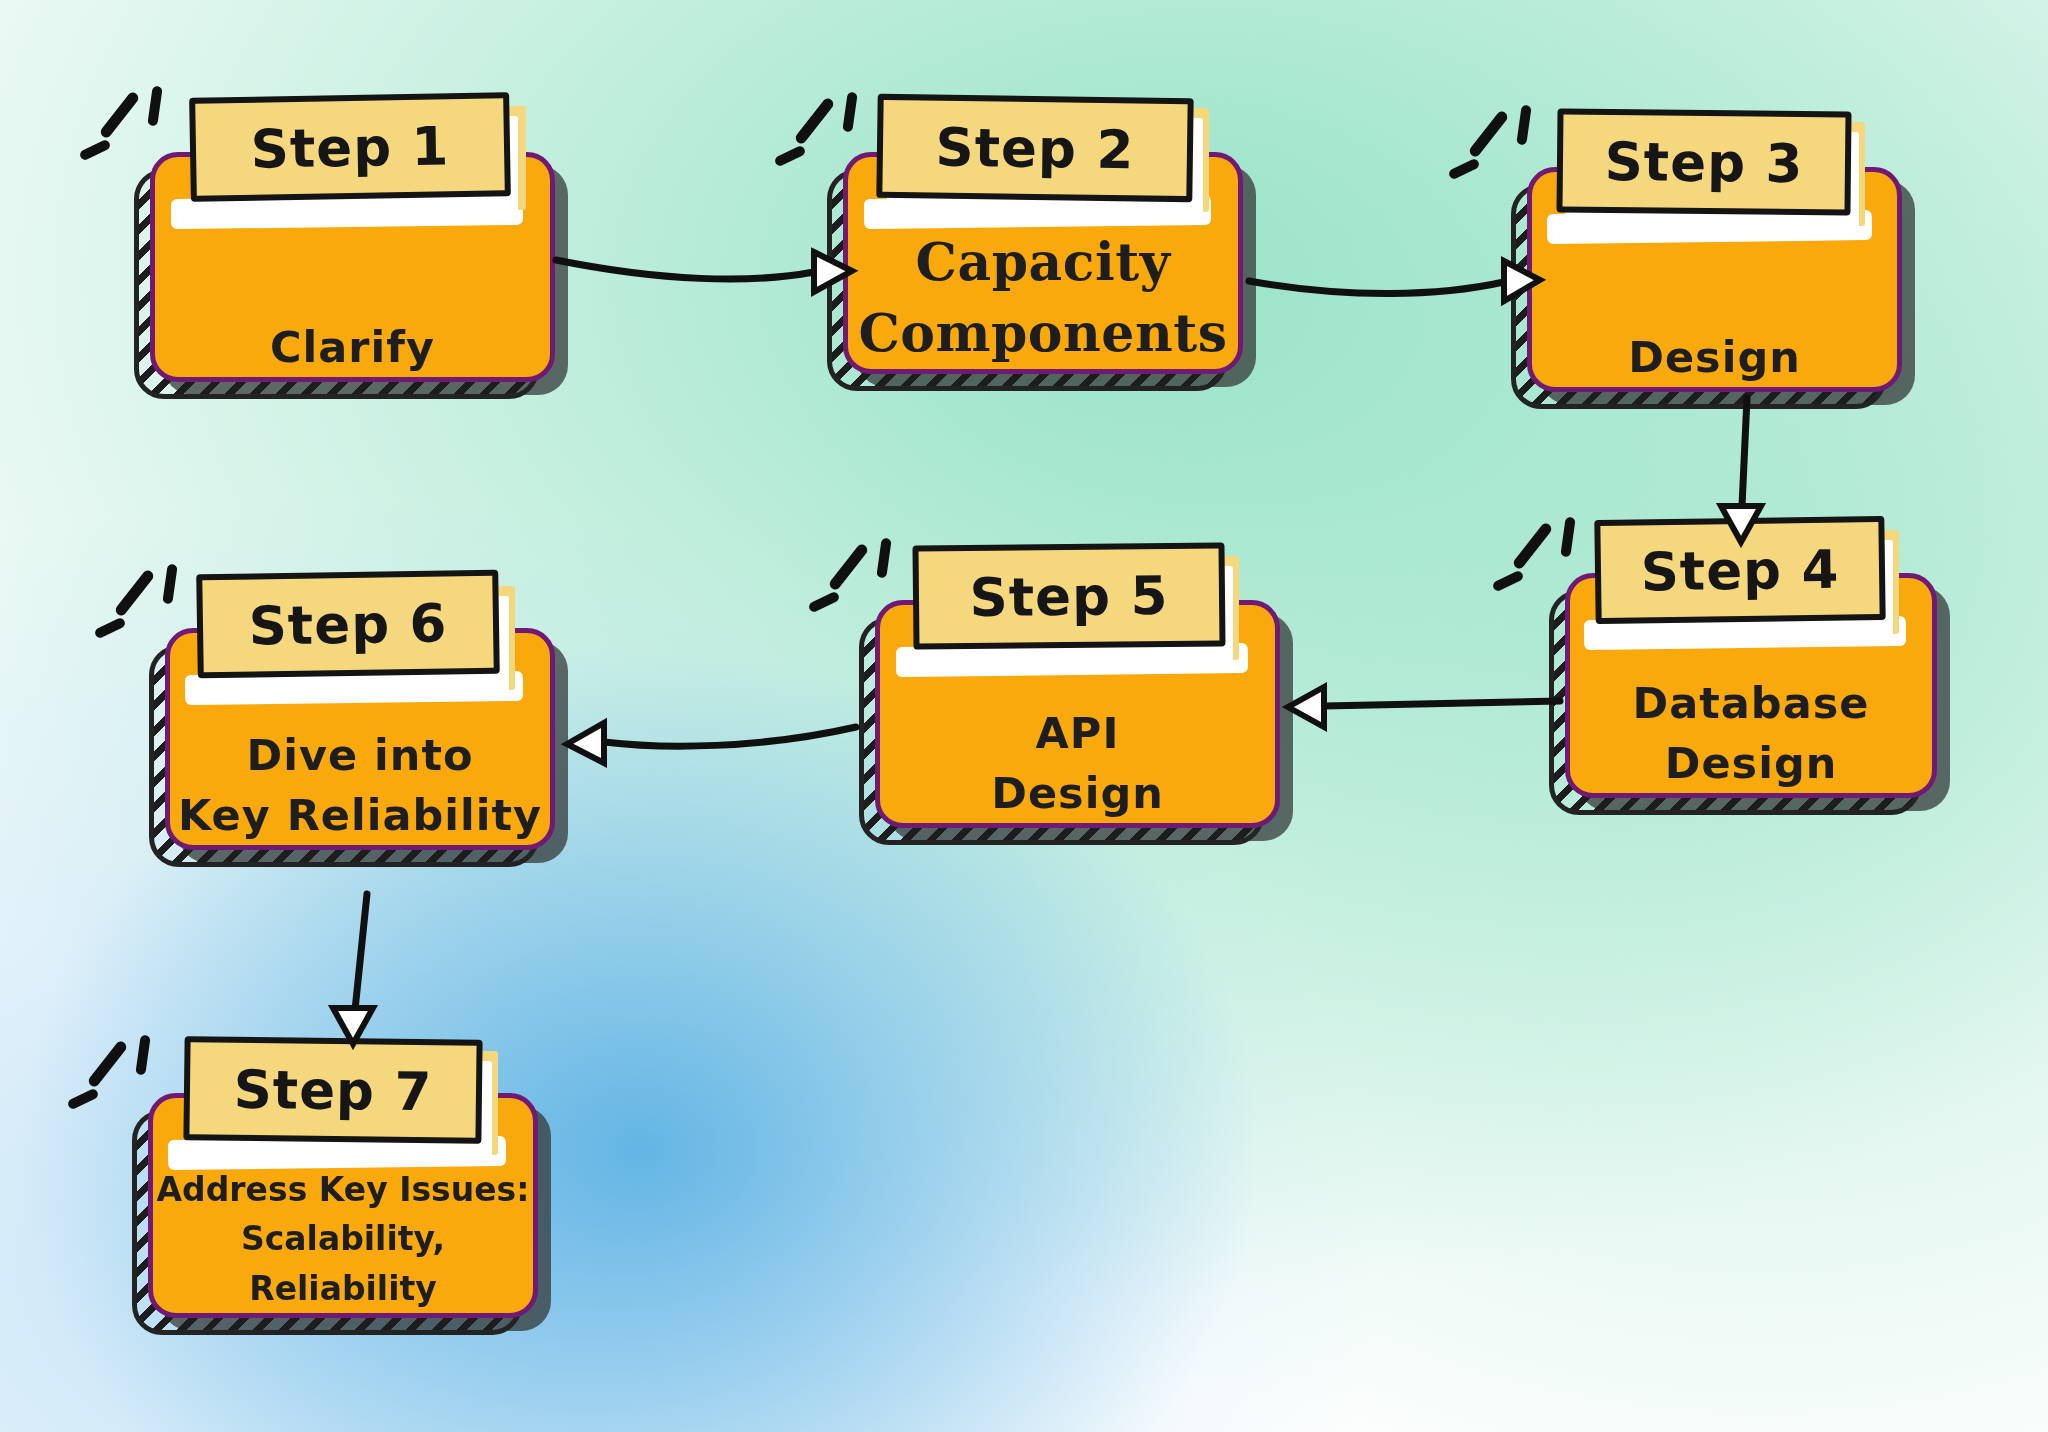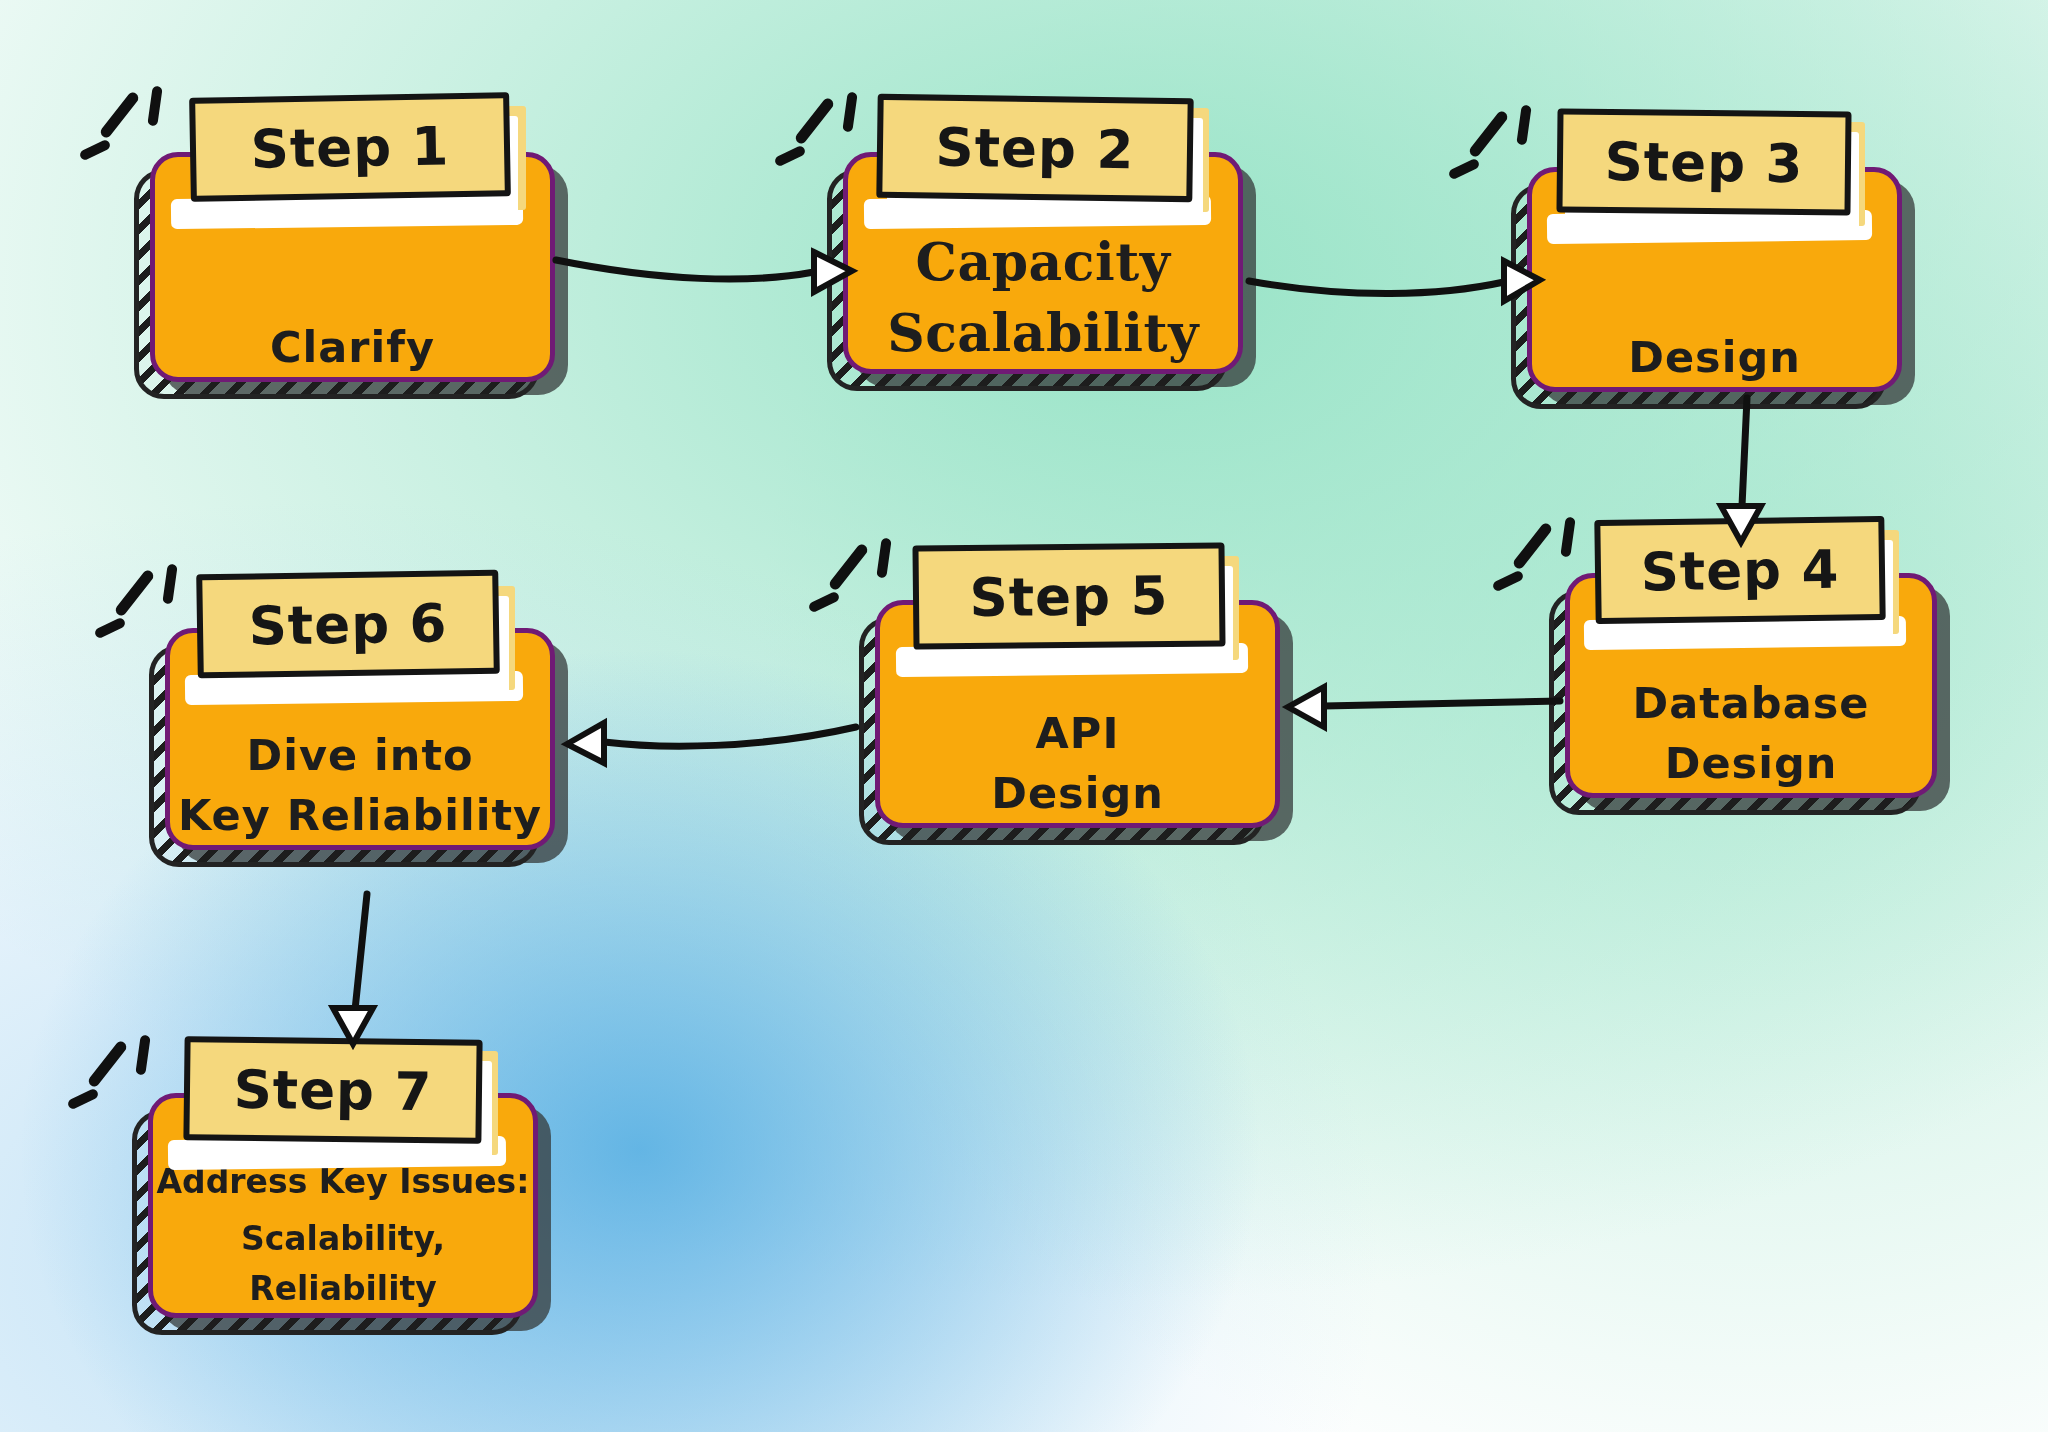--- a/index.html
+++ b/index.html
@@ -44,21 +44,21 @@
     background:#ffffff;border-radius:6px;transform:rotate(-0.7deg);
   }
   .title-line{
     font-weight:700;color:var(--ink);
     font-size:43px;line-height:1.38;letter-spacing:1px;
   }
   .serif .title-line{
     font-family:"DejaVu Serif","Liberation Serif",serif;
     font-size:52px;letter-spacing:0.5px;
   }
-  .small .title-line{font-size:33px;line-height:1.5;letter-spacing:0px;margin-top:8px;}
+  .small .title-line{font-size:33px;line-height:1.5;letter-spacing:0px;}
   .label-under{
     position:absolute;height:104px;border-radius:3px;
   }
   .label-under.y{background:var(--label-yellow);}
   .label-under.w{background:#ffffff;}
   .step-label{
     position:absolute;height:104px;
     background:var(--label-yellow);
     border:6px solid #141414;border-radius:4px;
     display:flex;align-items:center;justify-content:center;
@@ -92,21 +92,21 @@
       <i class="s3"></i>
     </div>
 </div>
 
 <div class="step serif" style="left:843px;top:152px;width:400px;height:222px;">
   <div class="layer drop"></div>
   <div class="layer hatch"></div>
   <div class="layer card-body">
     <div class="white-band"></div>
     <div class="title-line">Capacity</div>
-    <div class="title-line">Scalability</div>
+    <div class="title-line">Components</div>
   </div>
   <div class="label-under y" style="left:50px;top:-44px;width:316px;"></div>
   <div class="label-under w" style="left:44px;top:-34px;width:316px;"></div>
   <div class="step-label" style="left:34px;top:-56px;width:316px;transform:rotate(0.8deg);">Step 2</div>
   <div class="sparkle" style="left:-60px;top:-60px;">
       <i class="s1"></i>
       <i class="s2"></i>
       <i class="s3"></i>
     </div>
 </div>

